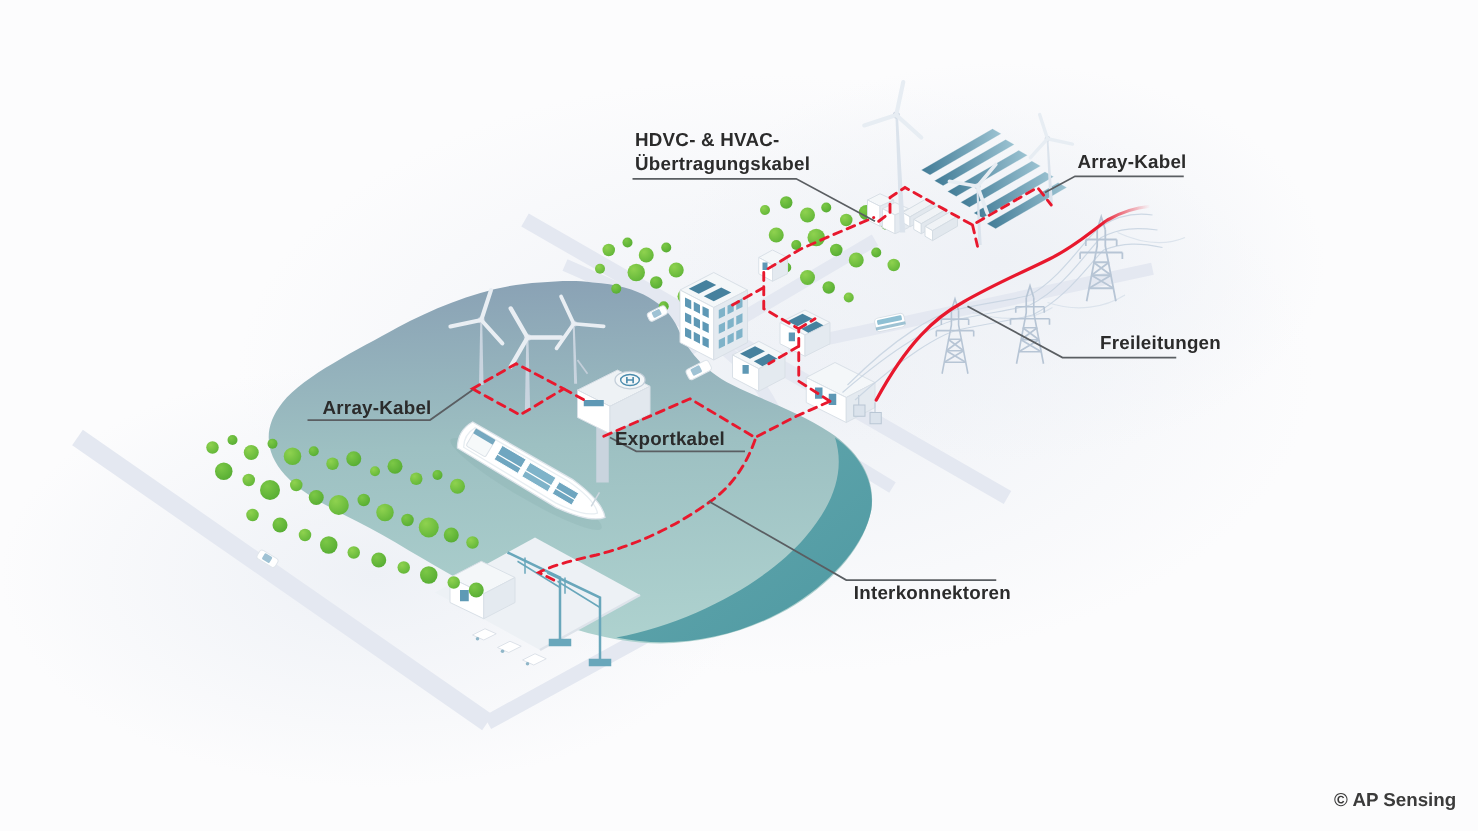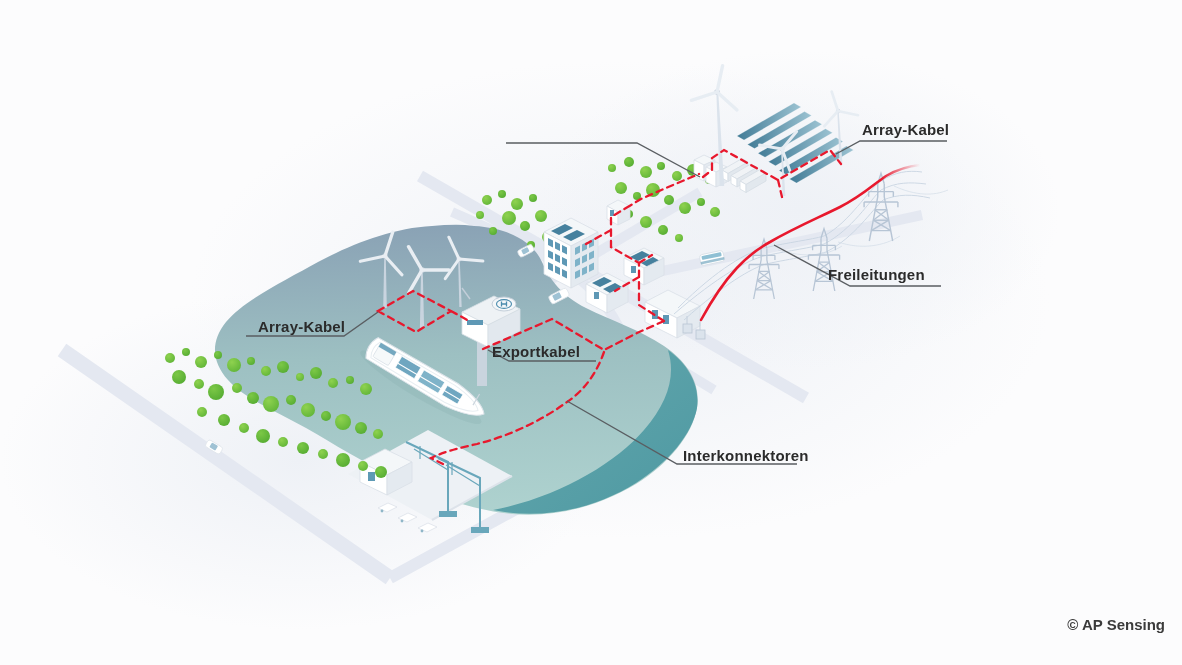--- a/index.html
+++ b/index.html
@@ -1,21 +1,21 @@
 <!DOCTYPE html>
 <html><head>
 <meta charset="utf-8">
 <style>
   html,body{margin:0;padding:0;background:#fcfcfd;}
   .stage{position:relative;width:1182px;height:665px;background:#fcfcfd;overflow:hidden;
          font-family:"Liberation Sans",sans-serif;}
   .stage svg{position:absolute;left:0;top:0;}
   .callout{position:absolute;font:600 15px/19px "Liberation Sans",sans-serif;
            color:#2b2b2b;letter-spacing:.2px;white-space:nowrap;}
-  .copyright{position:absolute;right:17px;bottom:31px;font:700 15px/18px "Liberation Sans",sans-serif;
+  .copyright{position:absolute;right:17px;bottom:15px;font:700 15px/18px "Liberation Sans",sans-serif;
              color:#3b3b3b;}
 </style>
 </head>
 <body>
 
 <div class="stage">
 <svg width="1182" height="665" viewBox="0 0 1182 665">
   <defs>
     <linearGradient id="waterG" x1="0.45" y1="0" x2="0.5" y2="1">
       <stop offset="0" stop-color="#8aa2b5"></stop>
@@ -396,20 +396,24 @@
   <g fill="none" stroke="#5a5e62" stroke-width="1.4">
     <path d="M506,143 L637,143 L700,177"></path>
     <path d="M947,141 L860,141 L836,154"></path>
     <path d="M941,286 L850,286 L774,245"></path>
     <path d="M246,336 L344,336 L378,312"></path>
     <path d="M596,361 L509,361 L488,350"></path>
     <path d="M797,464 L677,464 L567,401"></path>
   </g>
 </svg>
 
+<div class="callout" style="left:508px;top:103px">
+  <div>HDVC- &amp; HVAC-</div>
+  <div>Übertragungskabel</div>
+</div>
 <div class="callout" style="left:862px;top:120px">Array-Kabel</div>
-<div class="callout" style="left:828px;top:265px">Freileitungen</div>
+<div class="callout" style="left:880px;top:265px">Freileitungen</div>
 <div class="callout" style="left:258px;top:317px">Array-Kabel</div>
 <div class="callout" style="left:492px;top:342px">Exportkabel</div>
-<div class="callout" style="left:683px;top:446px">Interkonnektoren</div>
+<div class="callout" style="left:683px;top:465px">Interkonnektoren</div>
 
 <div class="copyright">© AP Sensing</div>
 </div>
 
 </body></html>

